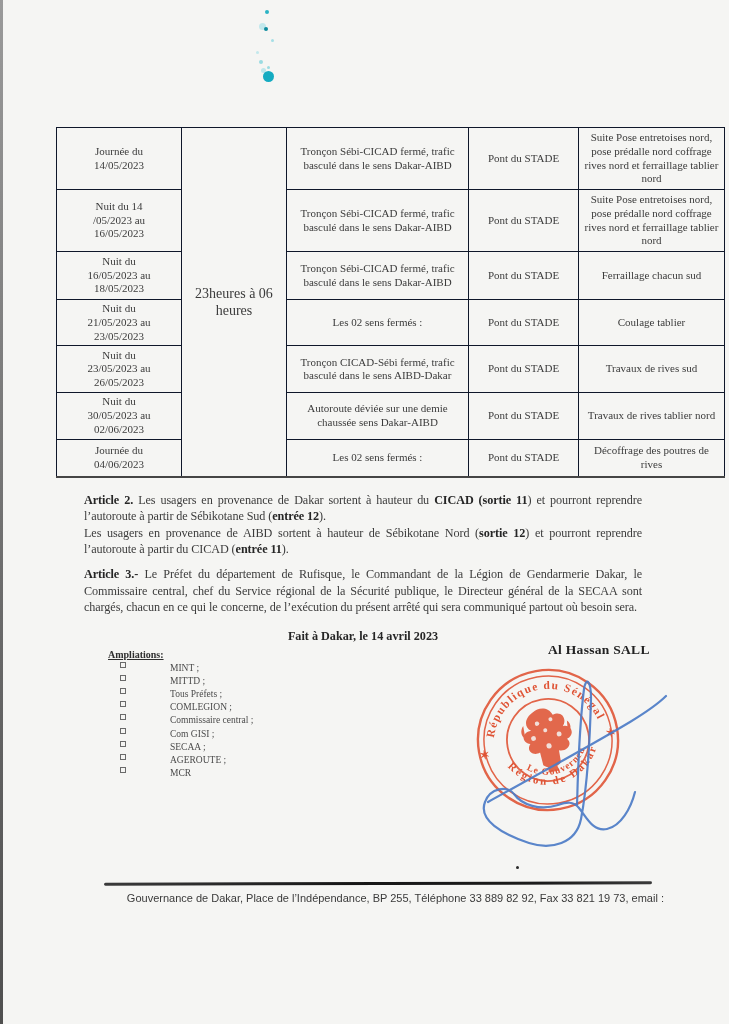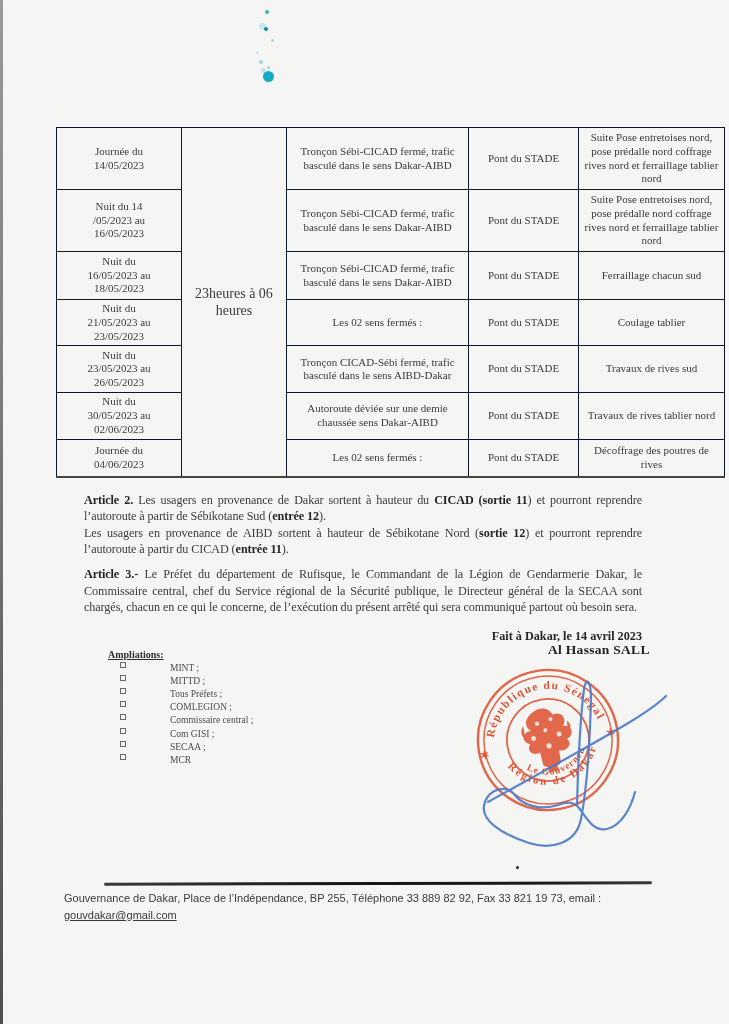--- a/index.html
+++ b/index.html
@@ -24,21 +24,21 @@
     padding:2px 5px;white-space:pre-line;overflow:hidden;}
   table.sched{border:1.5px solid #454545;border-bottom-width:2.5px;}
   td.c-time{font-size:14px;}
 
   
   #body-text{position:absolute;left:84px;top:492px;width:558px;
     font-size:12.2px;line-height:1.34;text-align:justify;letter-spacing:-0.1px;}
   #body-text p{margin:0;}
   #body-text b{color:#262626;}
   p.article3{margin-top:9px !important;}
-  p.dateline{margin-top:13px !important;text-align:right;font-weight:bold;color:#262626;
+  p.dateline{margin-top:13px !important;text-align:center;font-weight:bold;color:#262626;
     letter-spacing:0;}
 
   
   #ampliations{position:absolute;left:92px;top:649px;width:260px;}
   #amp-title{font-weight:bold;text-decoration:underline;font-size:10px;color:#2e2e2e;margin-left:16px;}
   #amp-list{list-style:none;margin:2px 0 0 0;padding:0;font-size:9.5px;color:#4a4a4a;}
   #amp-list li{display:flex;align-items:flex-start;padding-left:28px;line-height:1.38;}
   .amp-bullet{display:inline-block;width:4px;height:4px;border:1px solid #6a6a6a;
     margin-right:44px;flex:none;}
 
@@ -46,21 +46,21 @@
   #signatory-name{position:absolute;left:548px;top:642px;width:190px;
     font-weight:bold;font-size:13.5px;color:#222;text-align:left;letter-spacing:0.3px;}
   #stamp-box{position:absolute;left:468px;top:660px;width:160px;height:160px;
     transform:rotate(-10deg);opacity:0.92;}
   #sig-box{position:absolute;left:440px;top:638px;width:300px;height:240px;}
 
   
   #footer-rule{position:absolute;left:104px;top:882px;width:548px;height:2.6px;
     background:linear-gradient(90deg,#3a3a3a,#161616 45%,#1c1c1c 80%,#3a3a3a);
     border-radius:2px;transform:rotate(-0.15deg);}
-  #footer{position:absolute;left:64px;top:890px;width:600px;text-align:left;
+  #footer{position:absolute;left:64px;top:890px;width:600px;text-align:right;
     font-family:"Liberation Sans", sans-serif;font-size:11px;line-height:1.55;color:#3a3a3a;}
   #footer .email{text-decoration:underline;}
 </style>
 </head>
 <body>
 
 <div id="page">
 
   <div id="edge-strip"></div>
   <div id="ink-dots">
@@ -179,20 +179,24 @@
         <li>
           <span class="amp-bullet"></span>
           <span>Com GISI ;</span>
         </li>
         <li>
           <span class="amp-bullet"></span>
           <span>SECAA ;</span>
         </li>
         <li>
           <span class="amp-bullet"></span>
+          <span>AGEROUTE ;</span>
+        </li>
+        <li>
+          <span class="amp-bullet"></span>
           <span>MCR</span>
         </li>
       </ul>
   </div>
 
   <div id="signatory-name">Al Hassan SALL</div>
 
   <div id="stamp-box">
     <svg width="160" height="160" viewBox="0 0 160 160">
       <defs>
@@ -237,16 +241,15 @@
                  C 62,196 38,182 45,164 C 50,150 68,147 74,156
                  C 82,167 100,173 118,167 C 127,164 133,163 139,170
                  C 147,180 153,194 167,191 C 181,188 191,170 195,154"></path>
       </g>
     </svg>
   </div>
 
   <div id="footer-rule"></div>
   <div id="footer">
     <div>Gouvernance de Dakar, Place de l’Indépendance, BP 255, Téléphone 33 889 82 92, Fax 33 821 19 73, email :</div>
-    <div class="email">gouvdakar@gmail.com</div>
   </div>
 
 </div>
 
 </body></html>

